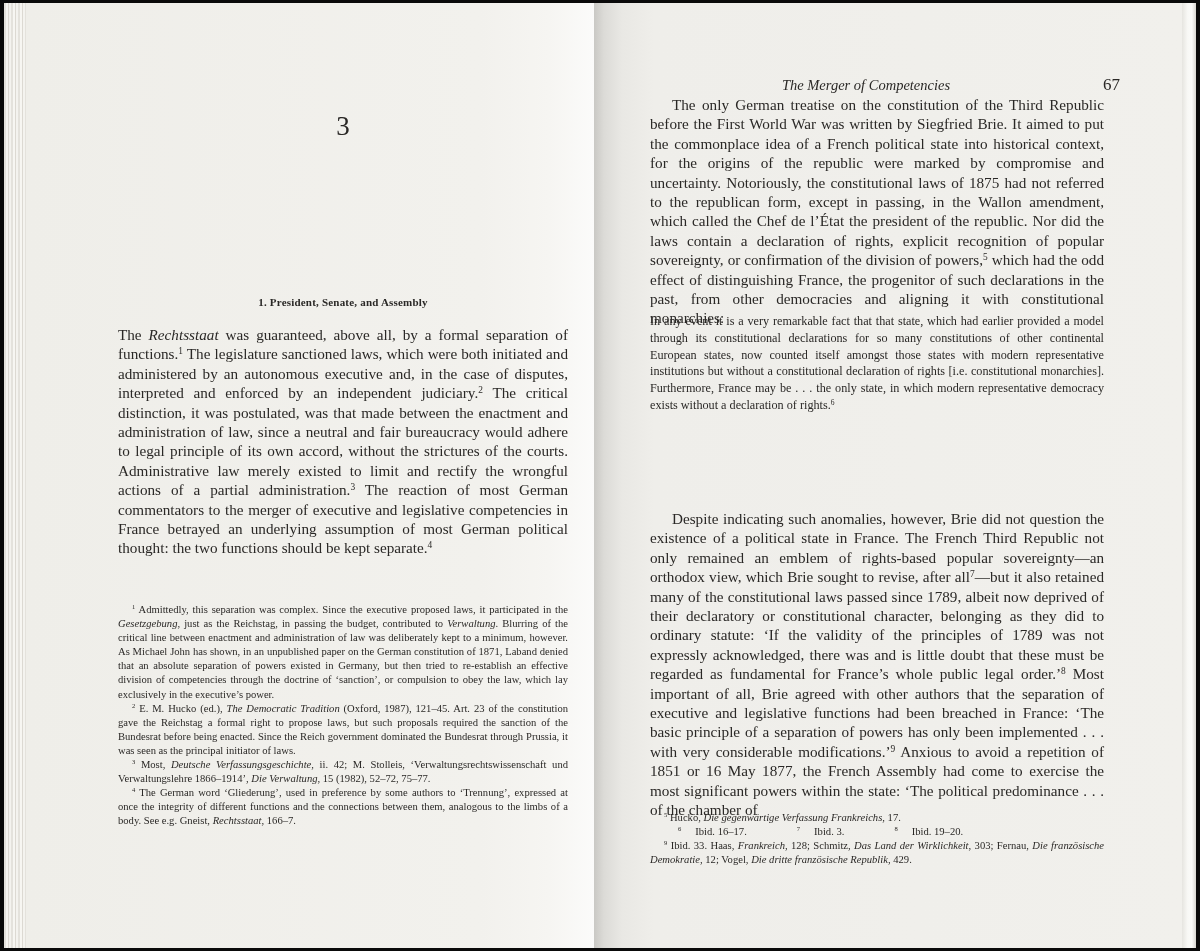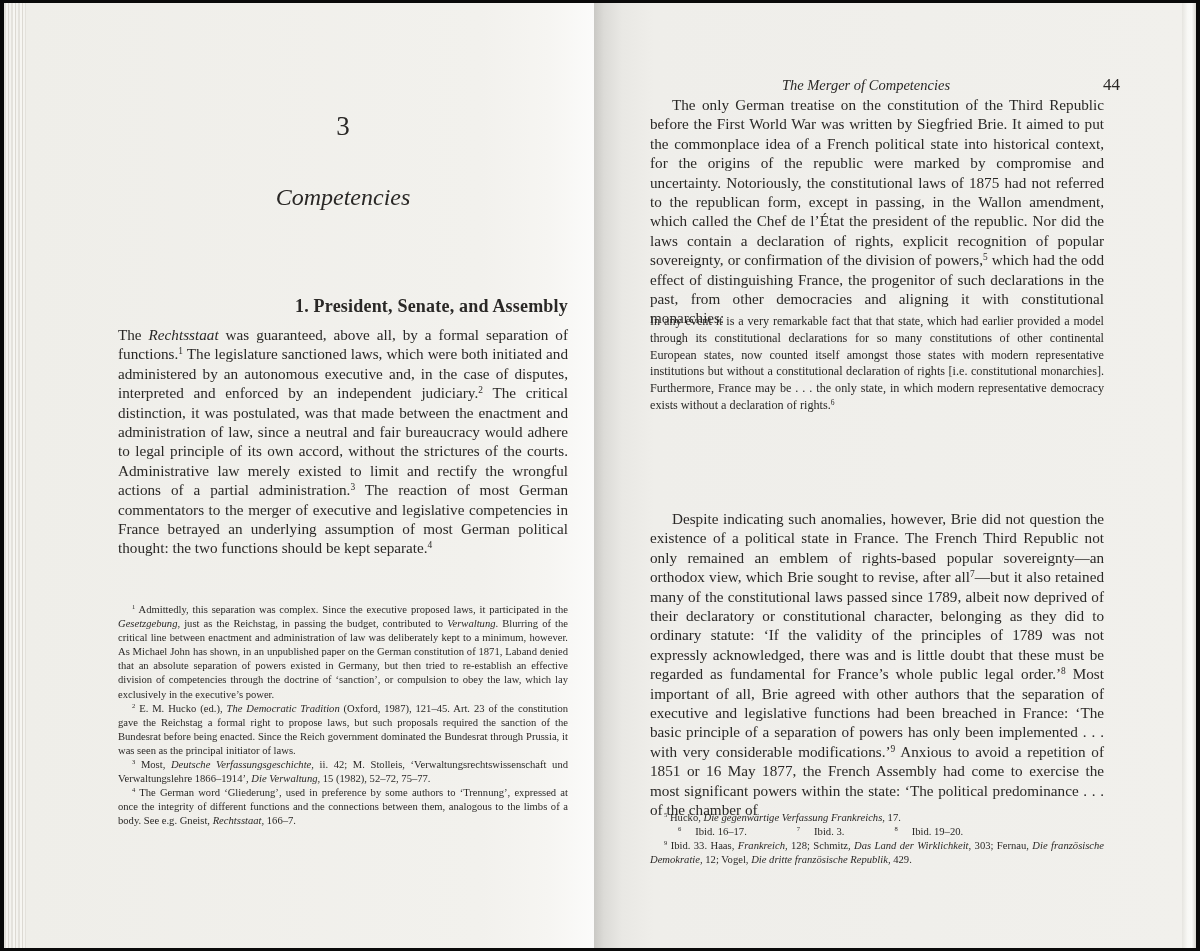--- a/index.html
+++ b/index.html
@@ -33,22 +33,22 @@
 
   .chapter-number {
     position: absolute; top: 108px; left: 0; width: 450px; text-align: center;
     font-size: 27px;
   }
   .chapter-title {
     position: absolute; top: 176px; left: 0; width: 450px; text-align: center;
     font-style: italic; font-size: 24px; line-height: 36px;
   }
   .section-heading {
-    position: absolute; top: 293px; left: 0; width: 450px; text-align: right;
-    font-weight: bold; font-size: 18px; letter-spacing: 0.2px;
+    position: absolute; top: 293px; left: 0; width: 450px; text-align: center;
+    font-weight: bold; font-size: 11px; letter-spacing: 0.2px;
   }
   .body-text {
     font-size: 15.2px; line-height: 19.4px; text-align: justify; hyphens: none;
   }
   .left-body { position: absolute; top: 322px; left: 0; width: 450px; }
   .footnotes { font-size: 10.6px; line-height: 14.1px; text-align: justify; }
   .left-notes { position: absolute; top: 600px; left: 0; width: 450px; }
   .footnote { text-indent: 14px; margin: 0; }
   sup { font-size: 0.62em; line-height: 0; vertical-align: 0.55em; }
   p { margin: 0; }
@@ -76,42 +76,41 @@
 </head>
 <body>
 
 <div class="spread">
   <div class="left-edge"></div>
 
   <div class="left-page">
     <div class="page-inner left-inner">
       <div class="chapter-number">3</div>
       <div class="chapter-title">
-        <div>Competencies</div>
       </div>
       <div class="section-heading">1. President, Senate, and Assembly</div>
 
       <div class="body-text left-body">
         <p><span>The </span><i>Rechtsstaat</i><span> was guaranteed, above all, by a formal separation of functions.</span><sup>1</sup><span> The legislature sanctioned laws, which were both initiated and administered by an autonomous executive and, in the case of disputes, interpreted and enforced by an independent judiciary.</span><sup>2</sup><span> The critical distinction, it was postulated, was that made between the enactment and administration of law, since a neutral and fair bureaucracy would adhere to legal principle of its own accord, without the strictures of the courts. Administrative law merely existed to limit and rectify the wrongful actions of a partial administration.</span><sup>3</sup><span> The reaction of most German commentators to the merger of executive and legislative competencies in France betrayed an underlying assumption of most German political thought: the two functions should be kept separate.</span><sup>4</sup></p>
       </div>
 
       <div class="footnotes left-notes">
         <p class="footnote"><sup>1</sup><span> Admittedly, this separation was complex. Since the executive proposed laws, it participated in the </span><i>Gesetzgebung</i><span>, just as the Reichstag, in passing the budget, contributed to </span><i>Verwaltung</i><span>. Blurring of the critical line between enactment and administration of law was deliberately kept to a minimum, however. As Michael John has shown, in an unpublished paper on the German constitution of 1871, Laband denied that an absolute separation of powers existed in Germany, but then tried to re-establish an effective division of competencies through the doctrine of ‘sanction’, or compulsion to obey the law, which lay exclusively in the executive’s power.</span></p>
         <p class="footnote"><sup>2</sup><span> E. M. Hucko (ed.), </span><i>The Democratic Tradition</i><span> (Oxford, 1987), 121–45. Art. 23 of the constitution gave the Reichstag a formal right to propose laws, but such proposals required the sanction of the Bundesrat before being enacted. Since the Reich government dominated the Bundesrat through Prussia, it was seen as the principal initiator of laws.</span></p>
         <p class="footnote"><sup>3</sup><span> Most, </span><i>Deutsche Verfassungsgeschichte</i><span>, ii. 42; M. Stolleis, ‘Verwaltungsrechtswissenschaft und Verwaltungslehre 1866–1914’, </span><i>Die Verwaltung</i><span>, 15 (1982), 52–72, 75–77.</span></p>
         <p class="footnote"><sup>4</sup><span> The German word ‘Gliederung’, used in preference by some authors to ‘Trennung’, expressed at once the integrity of different functions and the connections between them, analogous to the limbs of a body. See e.g. Gneist, </span><i>Rechtsstaat</i><span>, 166–7.</span></p>
       </div>
     </div>
   </div>
 
   <div class="right-page">
     <div class="page-inner right-inner">
       <div class="running-head">
         <span class="rh-title">The Merger of Competencies</span>
-        <span class="rh-num">44</span>
+        <span class="rh-num">67</span>
       </div>
 
       <div class="body-text right-body1">
         <p class="indent"><span>The only German treatise on the constitution of the Third Republic before the First World War was written by Siegfried Brie. It aimed to put the commonplace idea of a French political state into historical context, for the origins of the republic were marked by compromise and uncertainty. Notoriously, the constitutional laws of 1875 had not referred to the republican form, except in passing, in the Wallon amendment, which called the Chef de l’État the president of the republic. Nor did the laws contain a declaration of rights, explicit recognition of popular sovereignty, or confirmation of the division of powers,</span><sup>5</sup><span> which had the odd effect of distinguishing France, the progenitor of such declarations in the past, from other democracies and aligning it with constitutional monarchies:</span></p>
       </div>
 
       <div class="blockquote">
         <p><span>In any event it is a very remarkable fact that that state, which had earlier provided a model through its constitutional declarations for so many constitutions of other continental European states, now counted itself amongst those states with modern representative institutions but without a constitutional declaration of rights [i.e. constitutional monarchies]. Furthermore, France may be . . . the only state, in which modern representative democracy exists without a declaration of rights.</span><sup>6</sup></p>
       </div>
 

